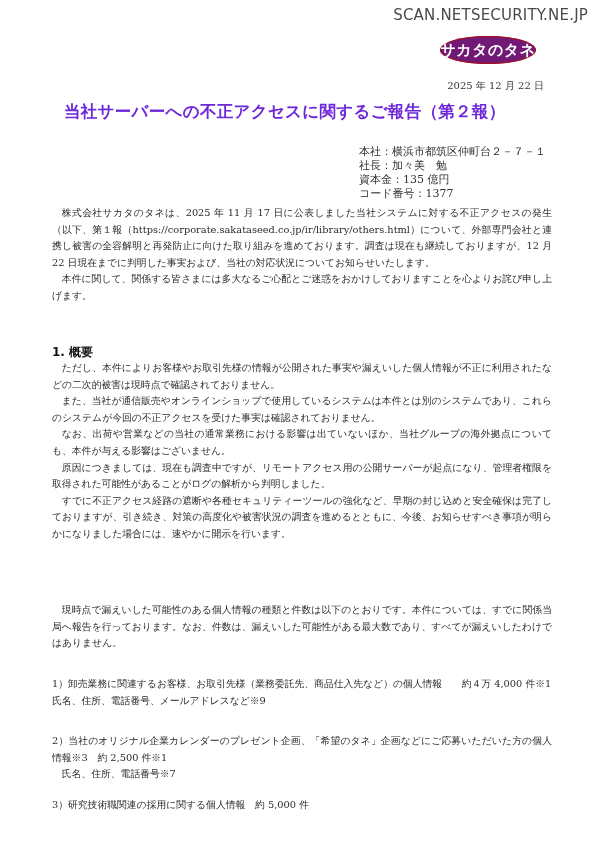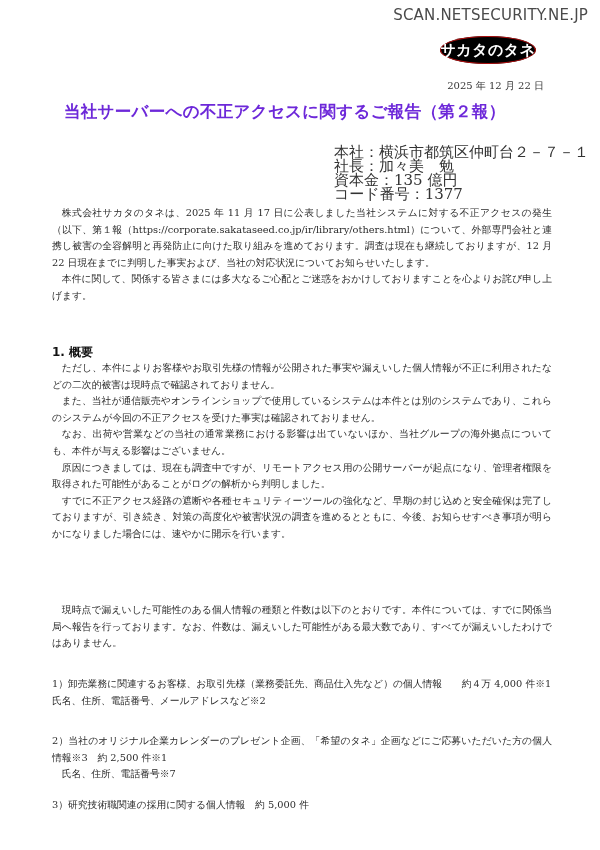--- a/index.html
+++ b/index.html
@@ -11,42 +11,42 @@
     position: relative;
   }
   .watermark {
     position: absolute; top: 6px; right: 12px;
     font-family: "DejaVu Sans", "Liberation Sans", sans-serif;
     font-size: 15px; color: #4a4a4a; letter-spacing: 0.2px;
   }
   .logo {
     position: absolute; top: 36px; left: 440px;
     width: 96px; height: 28px;
-    background: #000000;
+    background: #701a75;
     border-radius: 50%;
     color: #fff;
     font-family: "DejaVu Sans", "Liberation Sans", sans-serif;
     font-weight: bold; font-size: 15px;
     display: flex; align-items: center; justify-content: center;
     letter-spacing: 0.5px;
     box-shadow: 0 0 0 1px #b01010 inset;
   }
   .date {
     position: absolute; top: 79px; right: 56px;
     font-size: 10px; color: #333;
   }
   .title {
     position: absolute; top: 101px; left: 64px; width: 480px;
     font-family: "DejaVu Sans", "Liberation Sans", sans-serif;
     font-weight: bold; font-size: 16.5px; color: #6d28d9;
     letter-spacing: 0.3px; white-space: nowrap;
   }
   .company {
-    position: absolute; top: 145px; left: 334px;
-    font-size: 15px; line-height: 14px; color: #333;
+    position: absolute; top: 145px; left: 359px;
+    font-size: 11px; line-height: 14px; color: #333;
   }
   .company div { white-space: nowrap; }
   .body-block {
     position: absolute; left: 52px; width: 500px;
     font-size: 9.8px; line-height: 16.6px; color: #2a2a2a;
     text-align: justify;
   }
   .para { margin: 0; text-indent: 1em; }
   .heading {
     font-family: "DejaVu Sans", "Liberation Sans", sans-serif;
@@ -90,17 +90,17 @@
   <p class="para">原因につきましては、現在も調査中ですが、リモートアクセス用の公開サーバーが起点になり、管理者権限を取得された可能性があることがログの解析から判明しました。</p>
   <p class="para">すでに不正アクセス経路の遮断や各種セキュリティーツールの強化など、早期の封じ込めと安全確保は完了しておりますが、引き続き、対策の高度化や被害状況の調査を進めるとともに、今後、お知らせすべき事項が明らかになりました場合には、速やかに開示を行います。</p>
 </div>
 
 <div class="body-block" style="top:602px;">
   <p class="para">現時点で漏えいした可能性のある個人情報の種類と件数は以下のとおりです。本件については、すでに関係当局へ報告を行っております。なお、件数は、漏えいした可能性がある最大数であり、すべてが漏えいしたわけではありません。</p>
 </div>
 
 <div class="body-block" style="top:676px;">
   <p class="item">1）卸売業務に関連するお客様、お取引先様（業務委託先、商品仕入先など）の個人情報　　約４万 4,000 件※1</p>
-  <p class="item-detail">氏名、住所、電話番号、メールアドレスなど※2</p>
+  <p class="item-detail">氏名、住所、電話番号、メールアドレスなど※9</p>
   <p class="item" style="margin-top:24px;">2）当社のオリジナル企業カレンダーのプレゼント企画、「希望のタネ」企画などにご応募いただいた方の個人情報※3　約 2,500 件※1</p>
   <p class="item-detail indented">氏名、住所、電話番号※7</p>
   <p class="item" style="margin-top:14px;">3）研究技術職関連の採用に関する個人情報　約 5,000 件</p>
 </div>
 
 </body></html>

